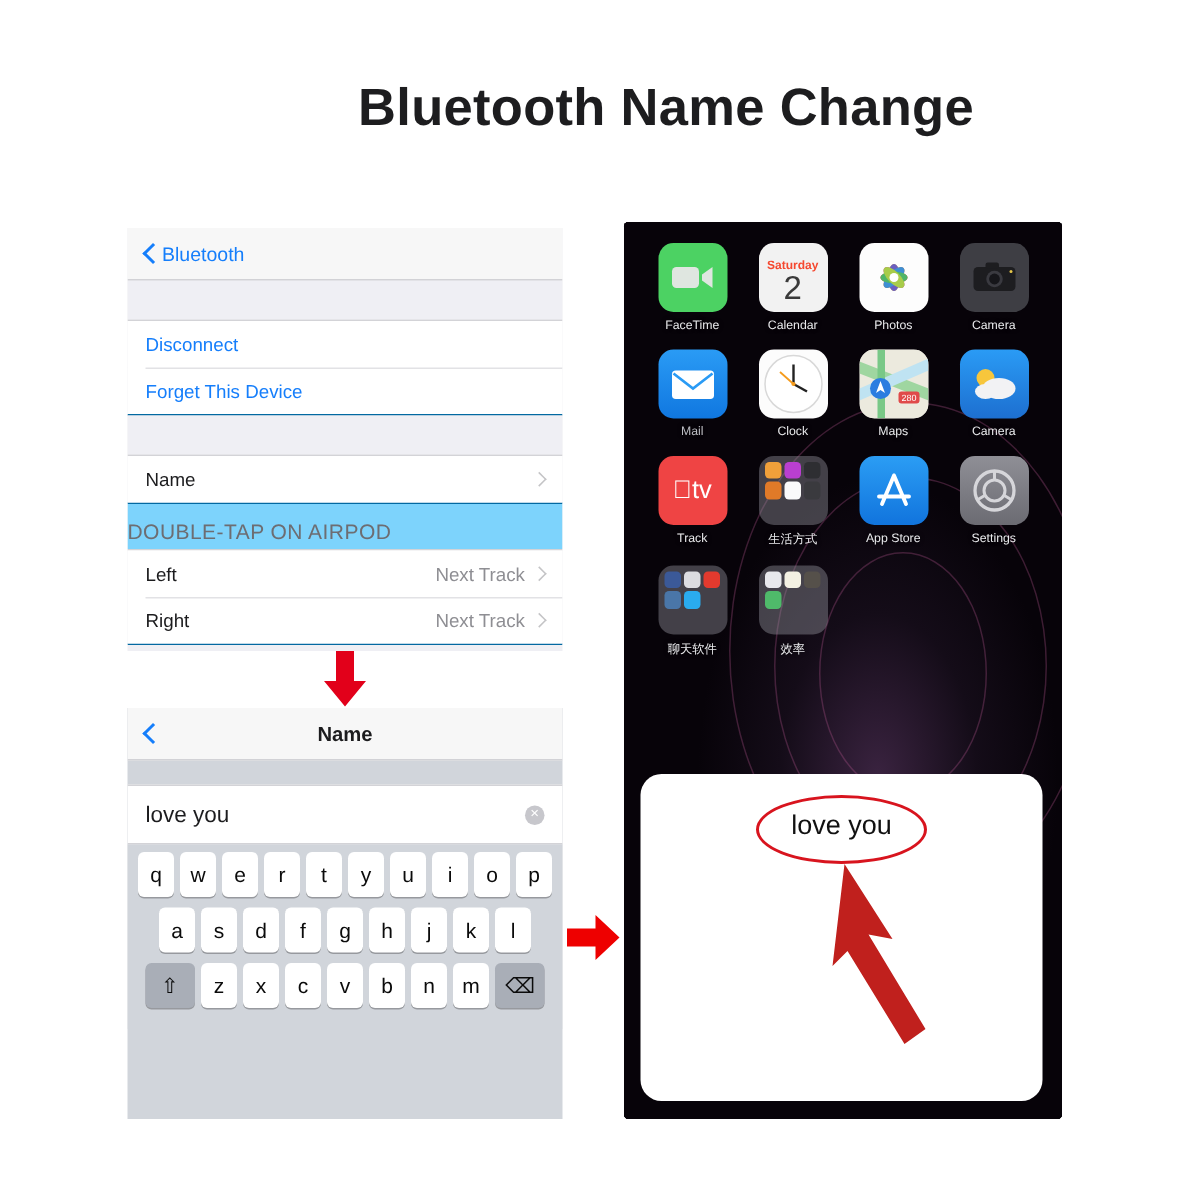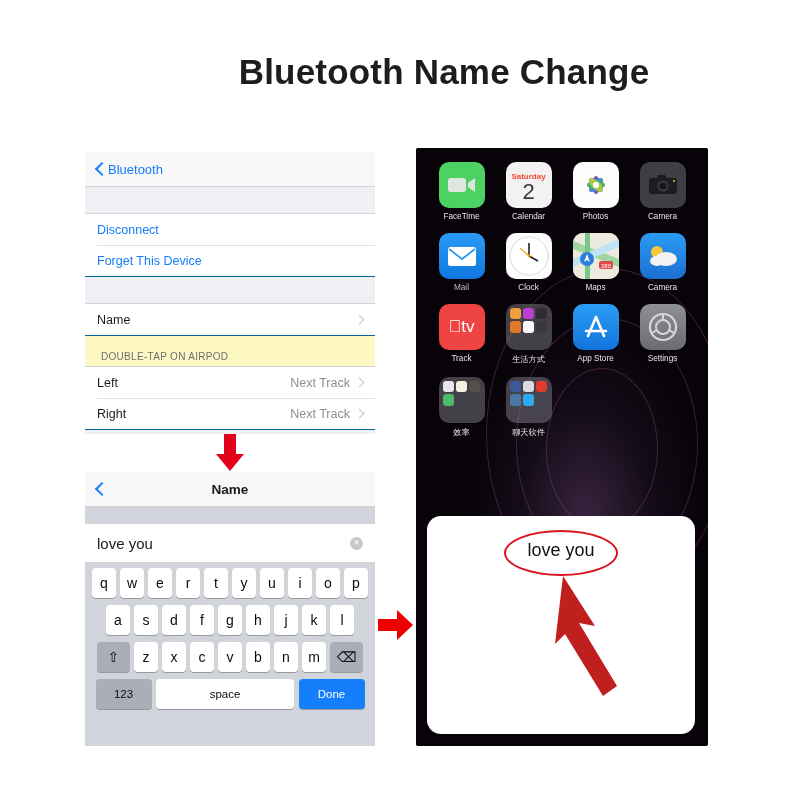--- a/index.html
+++ b/index.html
@@ -127,25 +127,25 @@
     left: 0; top: 2px;
     width: 6px; height: 6px;
     border-right: 1.5px solid #c4c4c6;
     border-top: 1.5px solid #c4c4c6;
     transform: rotate(45deg);
   }
   .section-header {
     height: 26px;
     display: flex;
     align-items: flex-end;
-    padding: 0 12px 4px 16px;
-    font-size: 10px;
+    padding: 0 12px 4px 0;
+    font-size: 14px;
     letter-spacing: 0.3px;
     color: #6d6d72;
-    background: #fef9c3;
+    background: #7dd3fc;
   }
   
   .down-arrow {
     position: absolute;
     left: 50%;
     transform: translateX(-50%);
     top: 282px;
     width: 40px;
     height: 38px;
   }
@@ -491,25 +491,20 @@
           <div class="key fn">⇧</div>
           <div class="key">z</div>
           <div class="key">x</div>
           <div class="key">c</div>
           <div class="key">v</div>
           <div class="key">b</div>
           <div class="key">n</div>
           <div class="key">m</div>
           <div class="key fn">⌫</div>
         </div>
-        <div class="kb-row">
-          <div class="key num">123</div>
-          <div class="key space">space</div>
-          <div class="key done">Done</div>
-        </div>
       </div>
     </div>
   </div>
 
   <svg class="right-arrow" viewBox="0 0 36 34">
     <polygon points="0,11 19,11 19,2 35,17 19,32 19,23 0,23" fill="#ee0000"></polygon>
   </svg>
 
   <div class="phone">
     <div class="wallpaper">
@@ -660,49 +655,49 @@
               </svg>
           </div>
           <div class="app-label">Settings</div>
         </div>
       </div>
 
       <div class="app-row">
         <div class="app">
           <div class="app-icon ic-folder">
             <div class="folder-grid">
-              <div class="mini" style="background:#e8e8ec"></div>
-              <div class="mini" style="background:#f3f0e2"></div>
-              <div class="mini" style="background:#55504a"></div>
-              <div class="mini" style="background:#4fba6a"></div>
-              <div class="mini" style="background:transparent"></div>
-              <div class="mini" style="background:transparent"></div>
-              <div class="mini" style="background:transparent"></div>
-              <div class="mini" style="background:transparent"></div>
-              <div class="mini" style="background:transparent"></div>
-            </div>
-          </div>
-          <div class="app-label">效率</div>
-        </div>
-        <div class="app">
-          <div class="app-icon ic-folder">
-            <div class="folder-grid">
               <div class="mini" style="background:#3b5998"></div>
               <div class="mini" style="background:#dcdce0"></div>
               <div class="mini" style="background:#e33a2e"></div>
               <div class="mini" style="background:#4a76a8"></div>
               <div class="mini" style="background:#2aabee"></div>
               <div class="mini" style="background:transparent"></div>
               <div class="mini" style="background:transparent"></div>
               <div class="mini" style="background:transparent"></div>
               <div class="mini" style="background:transparent"></div>
             </div>
           </div>
           <div class="app-label">聊天软件</div>
         </div>
+        <div class="app">
+          <div class="app-icon ic-folder">
+            <div class="folder-grid">
+              <div class="mini" style="background:#e8e8ec"></div>
+              <div class="mini" style="background:#f3f0e2"></div>
+              <div class="mini" style="background:#55504a"></div>
+              <div class="mini" style="background:#4fba6a"></div>
+              <div class="mini" style="background:transparent"></div>
+              <div class="mini" style="background:transparent"></div>
+              <div class="mini" style="background:transparent"></div>
+              <div class="mini" style="background:transparent"></div>
+              <div class="mini" style="background:transparent"></div>
+            </div>
+          </div>
+          <div class="app-label">效率</div>
+        </div>
       </div>
     </div>
 
     <div class="battery-card">
       <div class="ellipse"></div>
       <div class="bt-name">love you</div>
 
       <svg class="big-arrow" viewBox="0 0 268 218">
         <polygon points="136,60 168,110 152,107 190,170 176,180 138,118 128,128" fill="#c0201d"></polygon>
       </svg>

